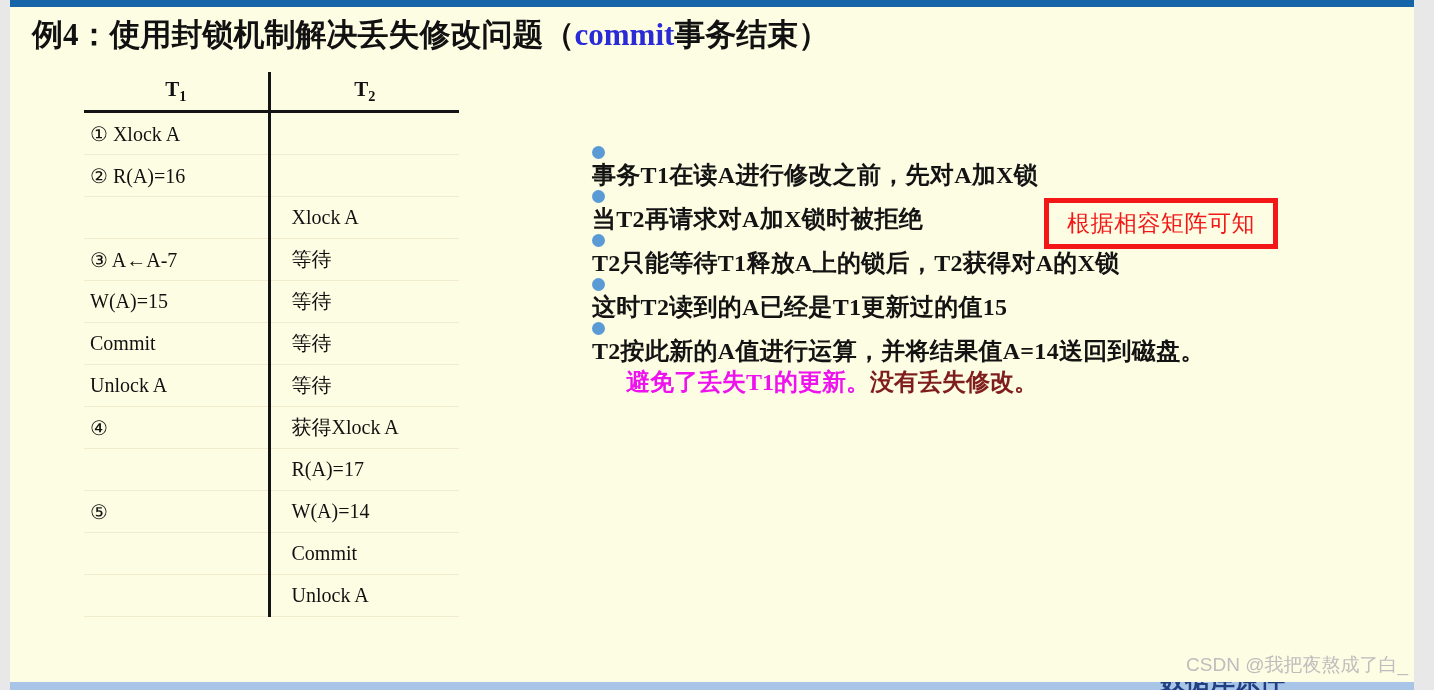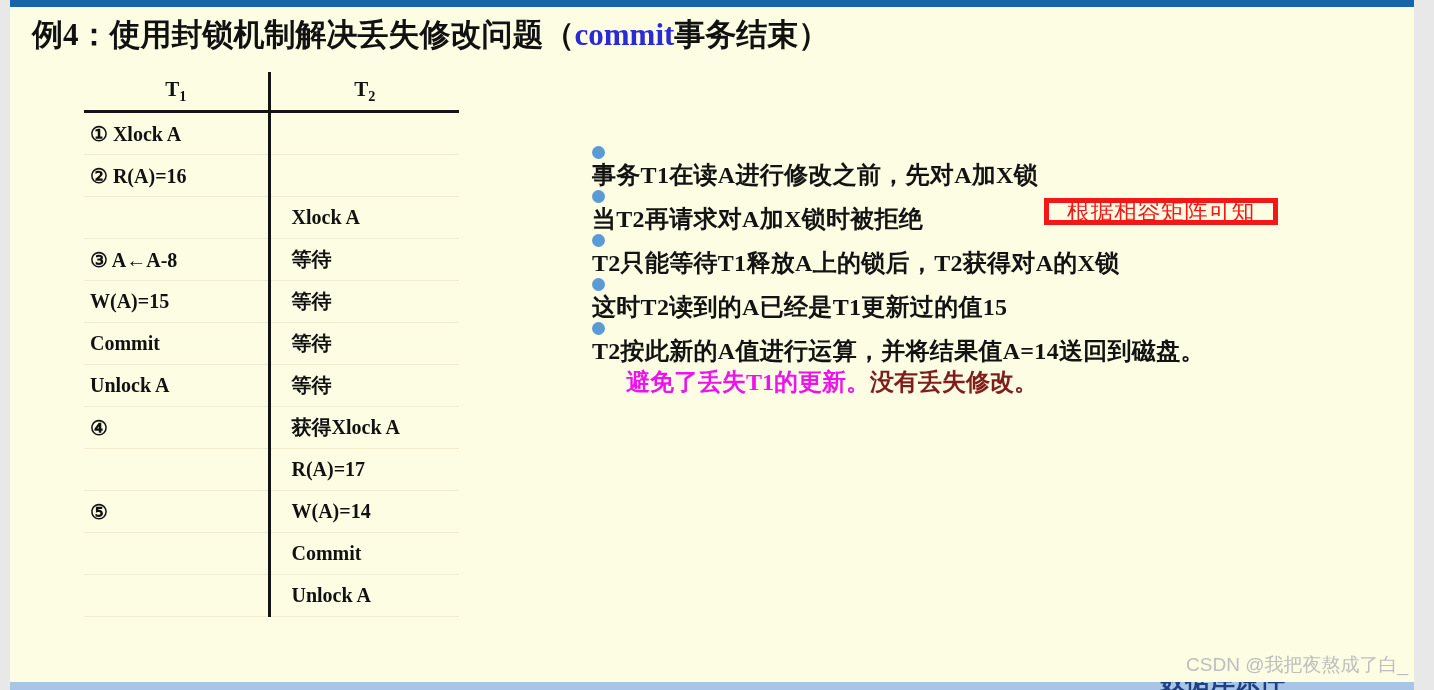--- a/index.html
+++ b/index.html
@@ -84,21 +84,21 @@
     font-weight: bold;
     color: #111;
     text-align: center;
     padding: 0;
     border-bottom: 3px solid #141414;
   }
   .tx-table th.t1 { border-right: 3px solid #141414; }
   .tx-table td {
     height: 41px;
     font-size: 20px;
-    font-weight: bold;
+    font-weight: normal;
     color: #111;
     padding: 0 0 0 6px;
     border-bottom: 1px solid #f0eccd;
     vertical-align: middle;
     white-space: nowrap;
     overflow: hidden;
   }
   .tx-table td.col-a {
     border-right: 3px solid #141414;
   }
@@ -155,21 +155,21 @@
     color: #7f1d1d;
     white-space: nowrap;
   }
 
   
   .callout {
     position: absolute;
     left: 1044px;
     top: 198px;
     width: 234px;
-    height: 27px;
+    height: 51px;
     border: 5px solid #f31717;
     background: #fdfde4;
     display: flex;
     align-items: center;
     justify-content: center;
     box-sizing: border-box;
   }
   .callout-text {
     font-family: "Liberation Sans", "DejaVu Sans", sans-serif;
     font-size: 23px;
@@ -220,21 +220,21 @@
         </tr>
       <tr>
           <td class="col-a"><span class="cellwrap">② R(A)=16</span></td>
           <td class="col-b"><span class="cellwrap"></span></td>
         </tr>
       <tr>
           <td class="col-a"><span class="cellwrap"></span></td>
           <td class="col-b"><span class="cellwrap">Xlock A</span></td>
         </tr>
       <tr>
-          <td class="col-a"><span class="cellwrap">③ A←A-8</span></td>
+          <td class="col-a"><span class="cellwrap">③ A←A-7</span></td>
           <td class="col-b"><span class="cellwrap">等待</span></td>
         </tr>
       <tr>
           <td class="col-a"><span class="cellwrap">   W(A)=15</span></td>
           <td class="col-b"><span class="cellwrap">等待</span></td>
         </tr>
       <tr>
           <td class="col-a"><span class="cellwrap">   Commit</span></td>
           <td class="col-b"><span class="cellwrap">等待</span></td>
         </tr>

